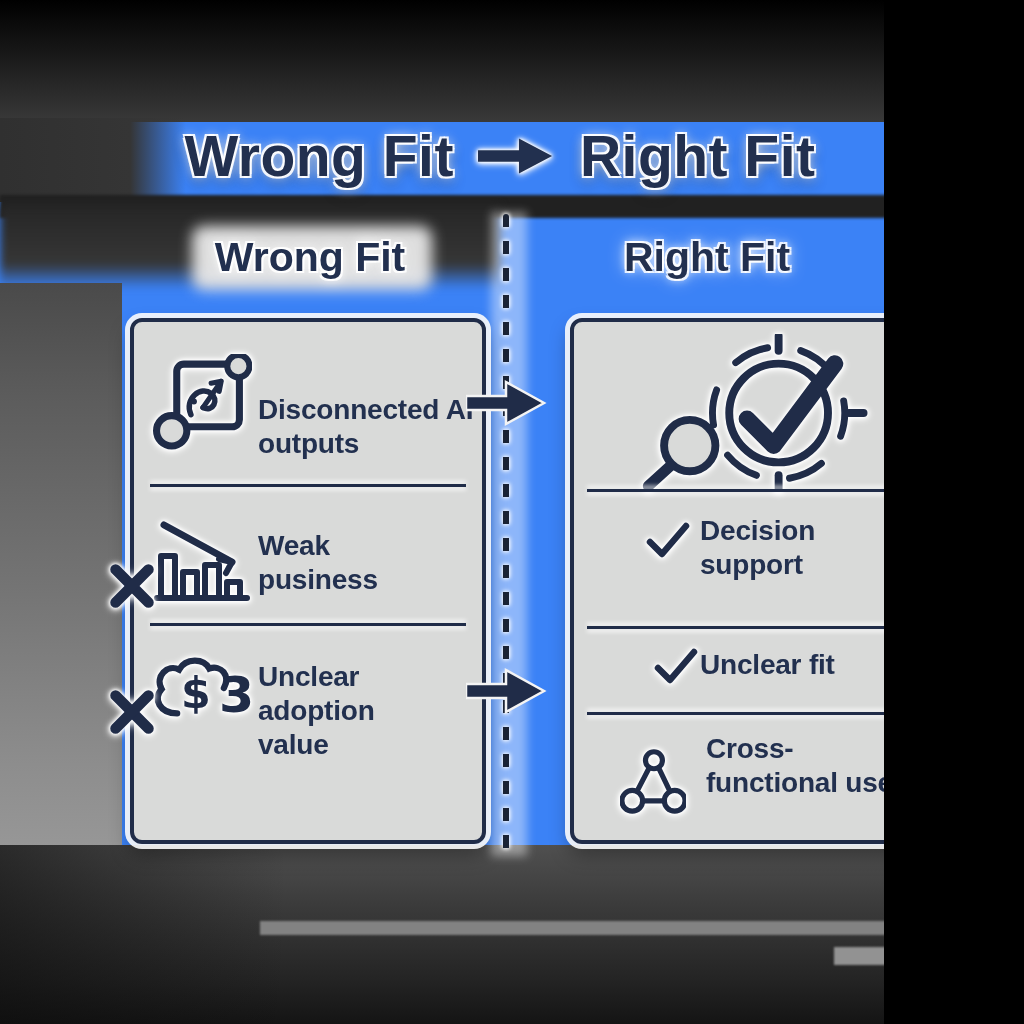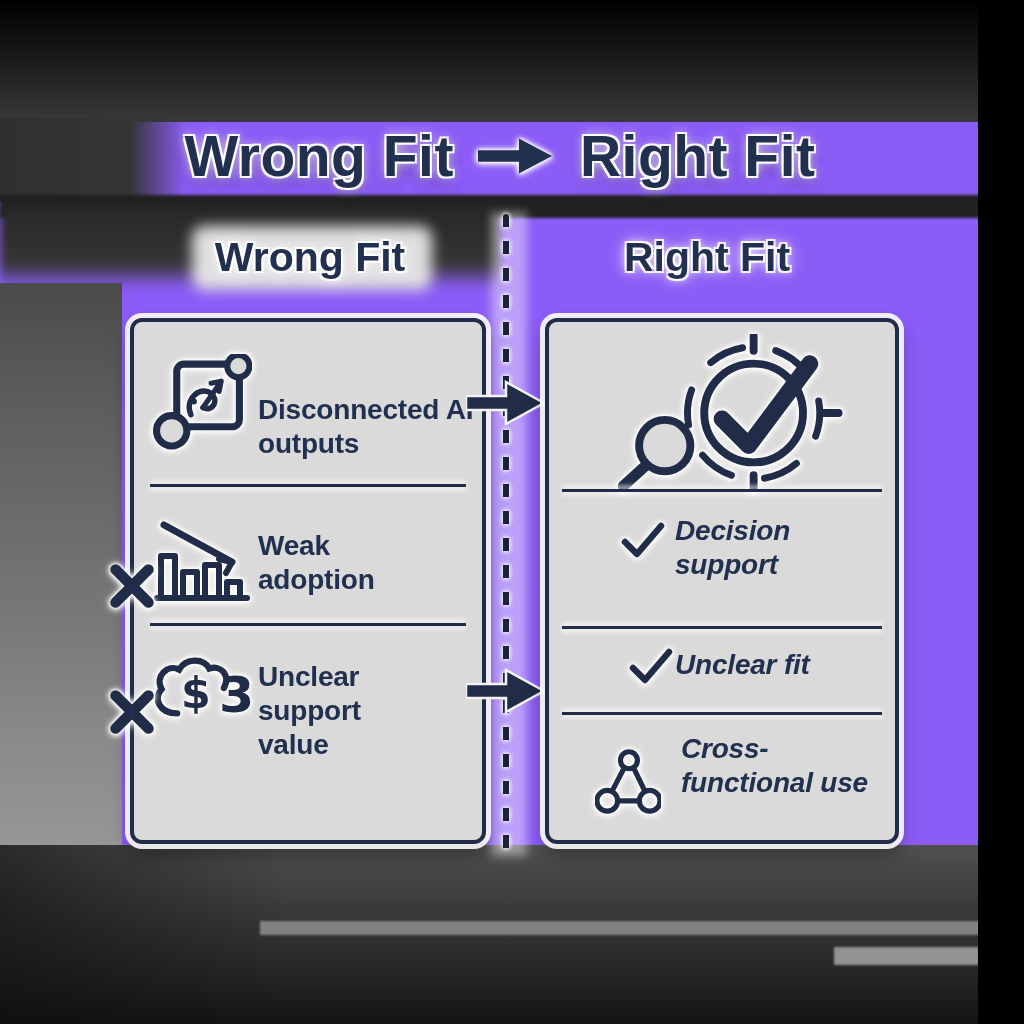--- a/index.html
+++ b/index.html
@@ -1,17 +1,17 @@
 <!DOCTYPE html>
 <html><head>
 <meta charset="utf-8">
 <style>
   html,body{margin:0;padding:0;background:#000;}
-  .stage{position:relative;width:978px;height:1024px;overflow:hidden;
-         background:#8b5cf6;font-family:"Liberation Sans",sans-serif;}
+  .stage{position:relative;width:884px;height:1024px;overflow:hidden;
+         background:#3b82f6;font-family:"Liberation Sans",sans-serif;}
   .abs{position:absolute;}
 
   
   .bg-top{left:0;top:0;width:1024px;height:122px;
           background:linear-gradient(180deg,#000 0%,#161616 40%,#393939 100%);}
   .bg-title-left{left:0;top:118px;width:186px;height:84px;
           background:linear-gradient(90deg,#303030 0%,#353535 70%,rgba(53,53,53,0) 100%);}
   .bg-dark-band{left:0;top:195px;width:1024px;height:23px;background:#212121;filter:blur(1.5px);}
   .bg-subheader-dark{left:0;top:205px;width:500px;height:84px;
           background:linear-gradient(180deg,#262626 0%,#363636 70%,rgba(54,54,54,0) 100%);
@@ -35,21 +35,21 @@
   .title-text{font-size:57px;font-weight:700;color:#22304f;letter-spacing:.5px;
               text-shadow:-2px -2px 0 rgba(255,255,255,.9),2px -2px 0 rgba(255,255,255,.9),
               -2px 2px 0 rgba(255,255,255,.9),2px 2px 0 rgba(255,255,255,.9),
               0 0 12px rgba(255,255,255,.95),0 6px 14px rgba(30,30,30,.45);}
   .col-header{font-size:41px;font-weight:700;color:#22304f;text-align:center;}
 
   
   .panel{background:#d9dad9;border:4px solid #202c48;border-radius:12px;
          box-shadow:0 0 0 5px rgba(252,252,252,.9),0 10px 20px rgba(0,0,0,.35);}
   .panel-left{left:130px;top:318px;width:348px;height:518px;}
-  .panel-right{left:545px;top:318px;width:346px;height:518px;font-style:italic;}
+  .panel-right{left:570px;top:318px;width:346px;height:518px;}
   .divider{height:0;border-top:3px solid #202c48;
            box-shadow:0 -3px 4px rgba(255,255,255,.9),0 3px 4px rgba(255,255,255,.9);}
   .item-label{font-size:28px;font-weight:700;color:#22304f;line-height:1.22;letter-spacing:-.2px;}
 
   
   .icon{filter:drop-shadow(0 0 1.5px #fff) drop-shadow(0 0 2px #fff)
                drop-shadow(0 1px 3px rgba(255,255,255,.9));}
   .dash-halo{left:491px;top:212px;width:36px;height:644px;background:rgba(255,255,255,.42);filter:blur(5px);}
   .dash-col{left:503px;top:214px;width:6px;height:642px;border-radius:3px;
             background:repeating-linear-gradient(180deg,#1b2436 0 13px,rgba(0,0,0,0) 13px 27px);
@@ -109,32 +109,32 @@
           <line x1="5" y1="80" x2="95" y2="80" stroke-width="6"></line>
           <rect x="9" y="38" width="14" height="42" stroke-width="6"></rect>
           <rect x="31" y="54" width="14" height="26" stroke-width="6"></rect>
           <rect x="53" y="47" width="14" height="33" stroke-width="6"></rect>
           <rect x="75" y="64" width="13" height="16" stroke-width="6"></rect>
           <path d="M12 7 L80 44" stroke-width="7"></path>
           <path d="M80 44 L67 41 M80 44 L74 55" stroke-width="6"></path>
         </g>
       </svg>
     </span>
-    <div class="abs item-label" style="left:124px;top:207px;width:150px;">Weak adoption</div>
+    <div class="abs item-label" style="left:124px;top:207px;width:150px;">Weak pusiness</div>
 
     <div class="abs divider" style="left:16px;top:301px;width:316px;"></div>
 
     <span class="abs icon" style="left:12px;top:328px;">
       <svg width="112" height="80" viewBox="0 0 115 80">
         <path d="M32 64 C14 64 7 49 16 39 C9 26 22 13 34 19 C41 7 59 7 65 18 C77 14 87 25 80 38" fill="none" stroke="#202c48" stroke-width="6.5" stroke-linecap="round"></path>
         <text x="36" y="59" font-family="DejaVu Sans, sans-serif" font-size="44" font-weight="bold" fill="#202c48">$</text>
         <text x="75" y="63" font-family="DejaVu Sans, sans-serif" font-size="52" font-weight="bold" fill="#202c48">3</text>
       </svg>
     </span>
-    <div class="abs item-label" style="left:124px;top:338px;width:160px;">Unclear support value</div>
+    <div class="abs item-label" style="left:124px;top:338px;width:160px;">Unclear adoption value</div>
   </div>
 
   <span class="abs icon" style="left:103px;top:557px;">
     <svg width="58" height="58" viewBox="0 0 60 60">
       <g stroke="#202c48" stroke-width="11" stroke-linecap="round">
         <line x1="13" y1="13" x2="47" y2="47"></line>
           <line x1="47" y1="13" x2="13" y2="47"></line>
       </g>
     </svg>
   </span>

